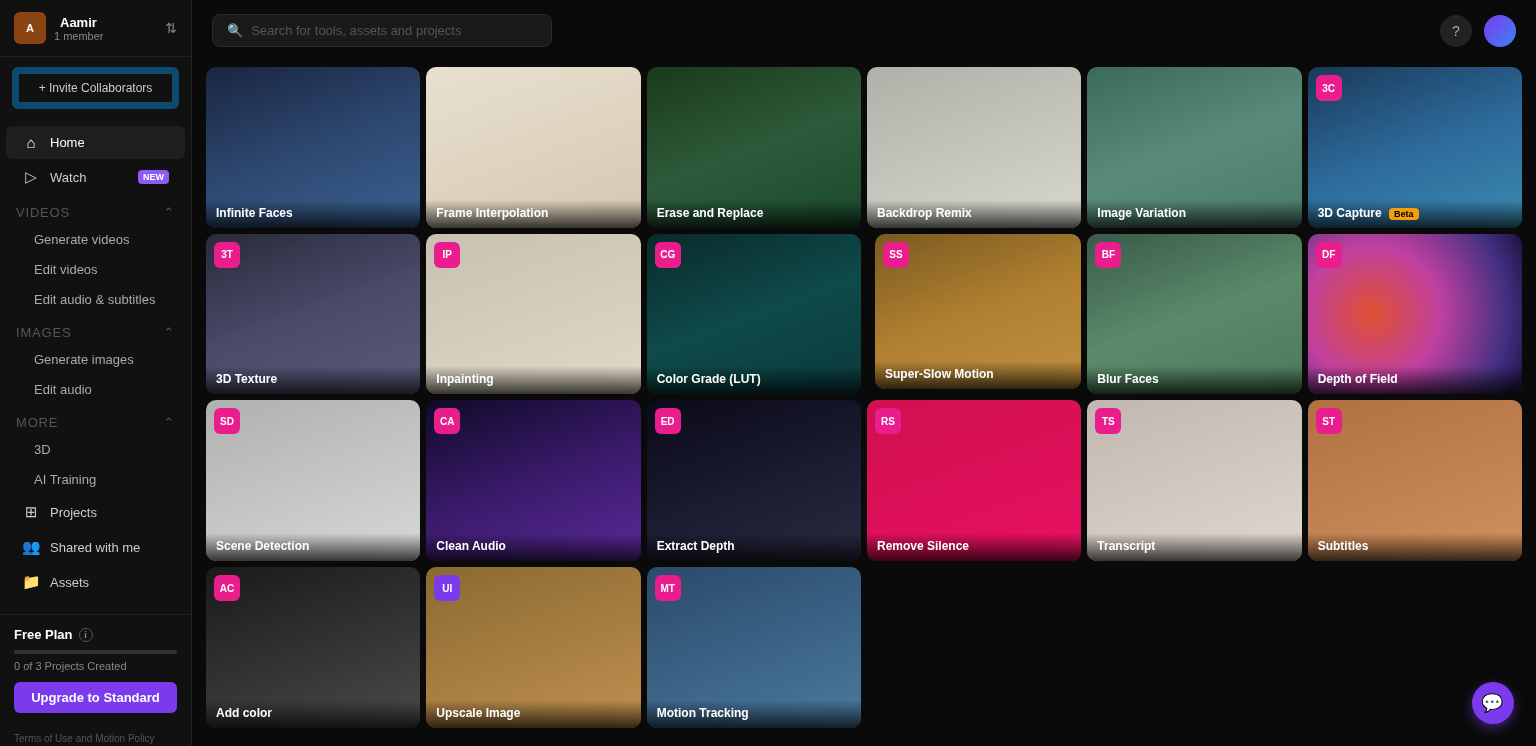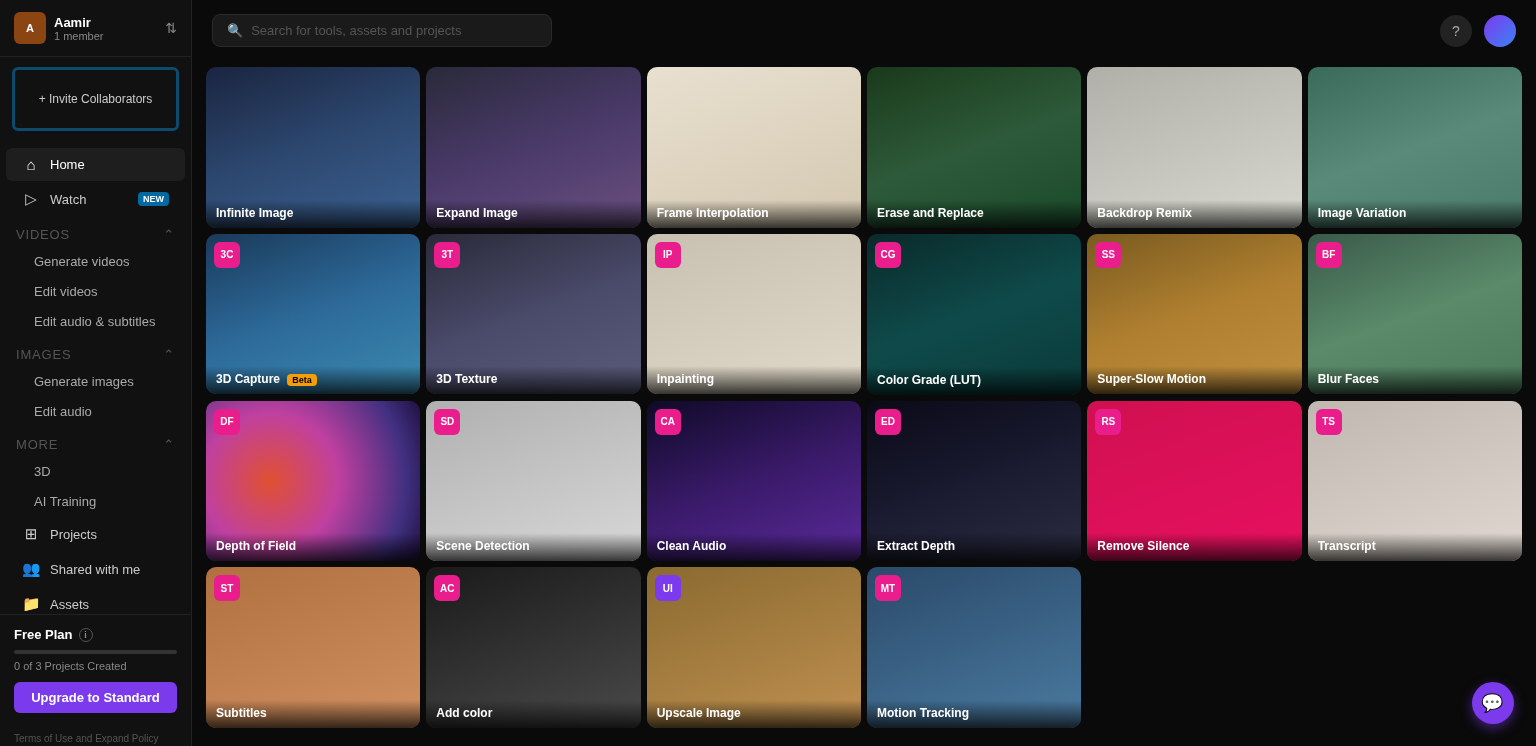--- a/index.html
+++ b/index.html
@@ -38,49 +38,49 @@
       background: #8B4513;
       display: flex;
       align-items: center;
       justify-content: center;
       font-size: 11px;
       font-weight: bold;
       color: #fff;
       overflow: hidden;
     }
     .sidebar-user-info { flex: 1; }
-    .sidebar-user-name { font-size: 13px; font-weight: 600; }
+    .sidebar-user-name { font-size: 13px; font-weight: 600; margin-left: 6px; }
     .sidebar-user-role { font-size: 11px; color: #888; }
     .sidebar-user-chevron { color: #888; font-size: 14px; }
     .sidebar-invite {
       margin: 10px 12px;
-      border: 3px solid #0c4a6e;
+      border: 7px solid #0c4a6e;
       border-radius: 6px;
-      padding: 22px 10px;
+      padding: 7px 10px;
       font-size: 12px;
       color: #ccc;
       text-align: center;
       cursor: pointer;
     }
     .sidebar-nav { flex: 1; overflow-y: auto; padding: 6px 0; }
     .nav-item {
       display: flex;
       align-items: center;
       gap: 10px;
       padding: 8px 16px;
       font-size: 13px;
       color: #ccc;
       cursor: pointer;
       border-radius: 6px;
       margin: 1px 6px;
     }
     .nav-item.active { background: #1e1e1e; color: #fff; }
     .nav-item-icon { font-size: 15px; width: 18px; text-align: center; }
     .nav-badge {
-      background: #0369a1;
+      background: #8b5cf6;
       color: #fff;
       font-size: 9px;
       padding: 2px 5px;
       border-radius: 4px;
       margin-left: auto;
       font-weight: 700;
     }
     .section-label {
       font-size: 10px;
       color: #555;
@@ -374,49 +374,44 @@
     </div>
     <div class="progress-bar-bg">
       <div class="progress-bar-fill" style="width: 0%"></div>
     </div>
     <div class="projects-count">0 of 3 Projects Created</div>
     <button class="upgrade-btn">Upgrade to Standard</button>
   </div>
   <div class="sidebar-terms">
     <span style="cursor:pointer;">Terms of Use</span>
     <span> and </span>
-    <span style="cursor:pointer;">Expand Policy</span>
+    <span style="cursor:pointer;">Motion Policy</span>
   </div>
 </div>
 
 <div class="main">
   <div class="top-bar">
     <div class="search-box">
       <span style="color:#666;">🔍</span>
       <span style="color:#555; font-size:13px;">Search for tools, assets and projects</span>
     </div>
     <div class="top-bar-right">
       <div class="top-bar-icon">?</div>
       <div class="user-avatar-top"></div>
     </div>
   </div>
 
   <div class="grid-container">
 
     <div class="card" style="background: linear-gradient(160deg, #1a2540 0%, #2d4870 50%, #3a6090 100%);">
       <div class="card-overlay">
-        <div class="card-title">Infinite Image</div>
-      </div>
-    </div>
-
-    <div class="card" style="background: linear-gradient(160deg, #2a2a3a 0%, #4a3a6a 50%, #6a5080 100%);">
-      <div class="card-overlay">
-        <div class="card-title">Expand Image</div>
-      </div>
-    </div>
+        <div class="card-title">Infinite Faces</div>
+      </div>
+    </div>
+
 
     <div class="card" style="background: linear-gradient(160deg, #e8e0d0 0%, #d4c8b0 100%);">
       <div class="card-overlay">
         <div class="card-title">Frame Interpolation</div>
       </div>
     </div>
 
     <div class="card" style="background: linear-gradient(160deg, #1a3a1a 0%, #2d5a3a 50%, #1a4a2a 100%);">
       <div class="card-overlay">
         <div class="card-title">Erase and Replace</div>
@@ -459,21 +454,21 @@
       </div>
     </div>
 
     <div class="card" style="background: linear-gradient(160deg, #0a2a2a 0%, #0f4a4a 50%, #0a3a3a 100%);">
       <div class="card-badge">CG</div>
       <div class="card-overlay">
         <div class="card-title">Color Grade (LUT)</div>
       </div>
     </div>
 
-    <div class="card" style="background: linear-gradient(160deg, #7a5a20 0%, #b08030 50%, #c09040 100%);">
+    <div class="card" style="background: linear-gradient(160deg, #7a5a20 0%, #b08030 50%, #c09040 100%); margin-left: 8px;">
       <div class="card-badge">SS</div>
       <div class="card-overlay">
         <div class="card-title">Super-Slow Motion</div>
       </div>
     </div>
 
     <div class="card" style="background: linear-gradient(160deg, #3a5a4a 0%, #5a8a6a 50%, #4a7a5a 100%);">
       <div class="card-badge">BF</div>
       <div class="card-overlay">
         <div class="card-title">Blur Faces</div>

